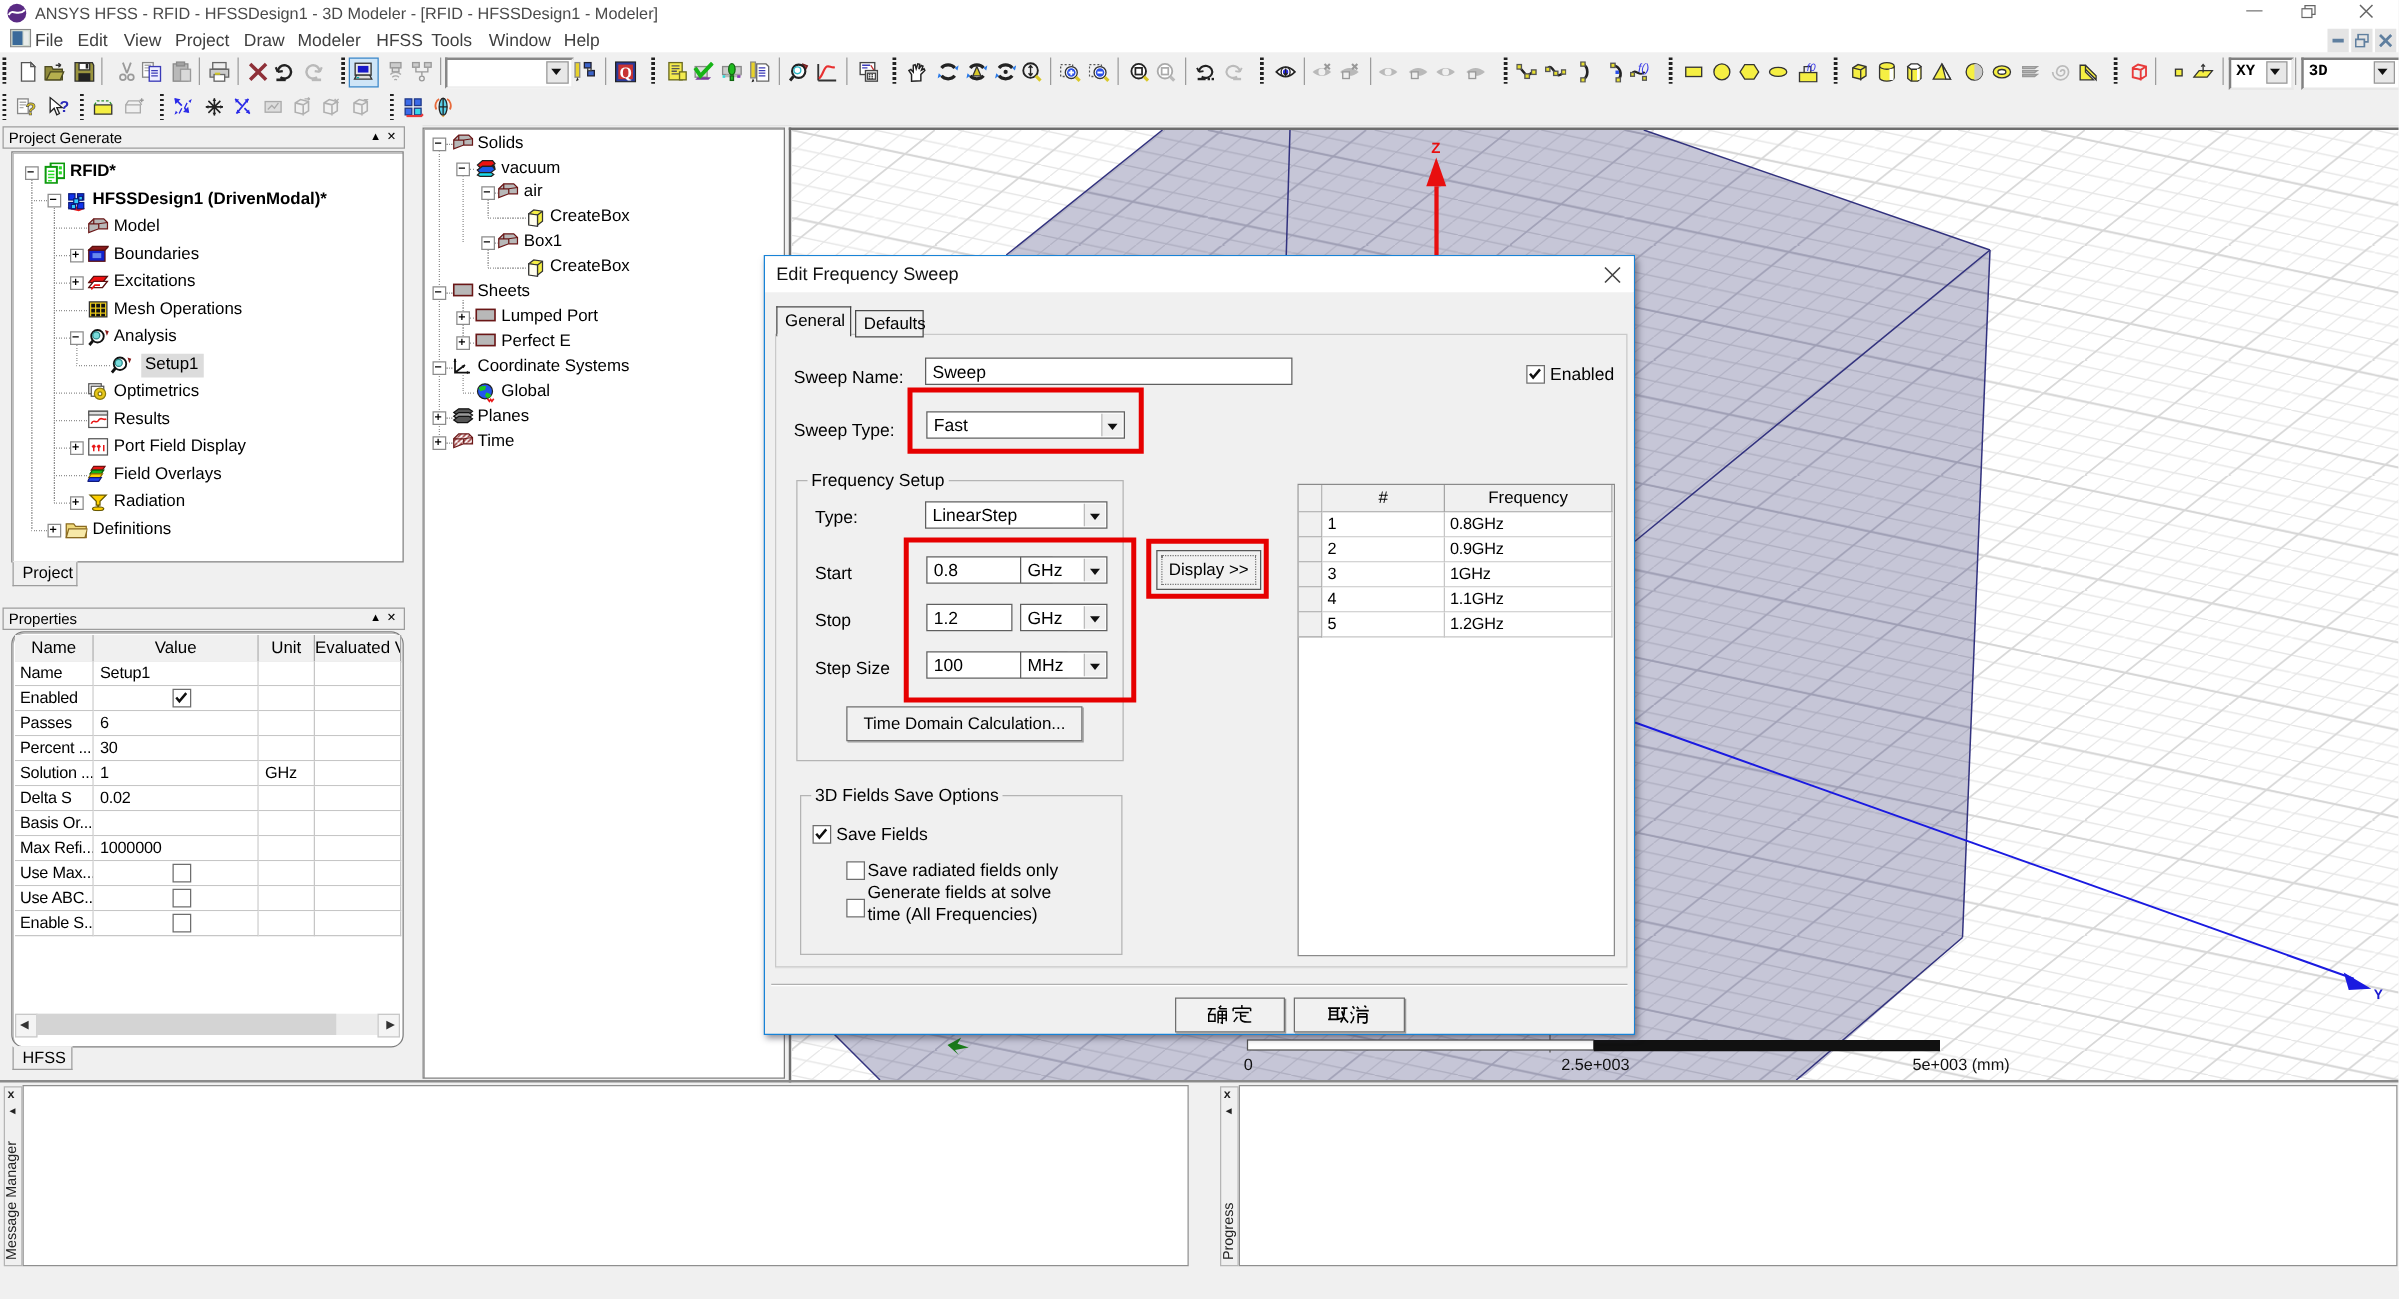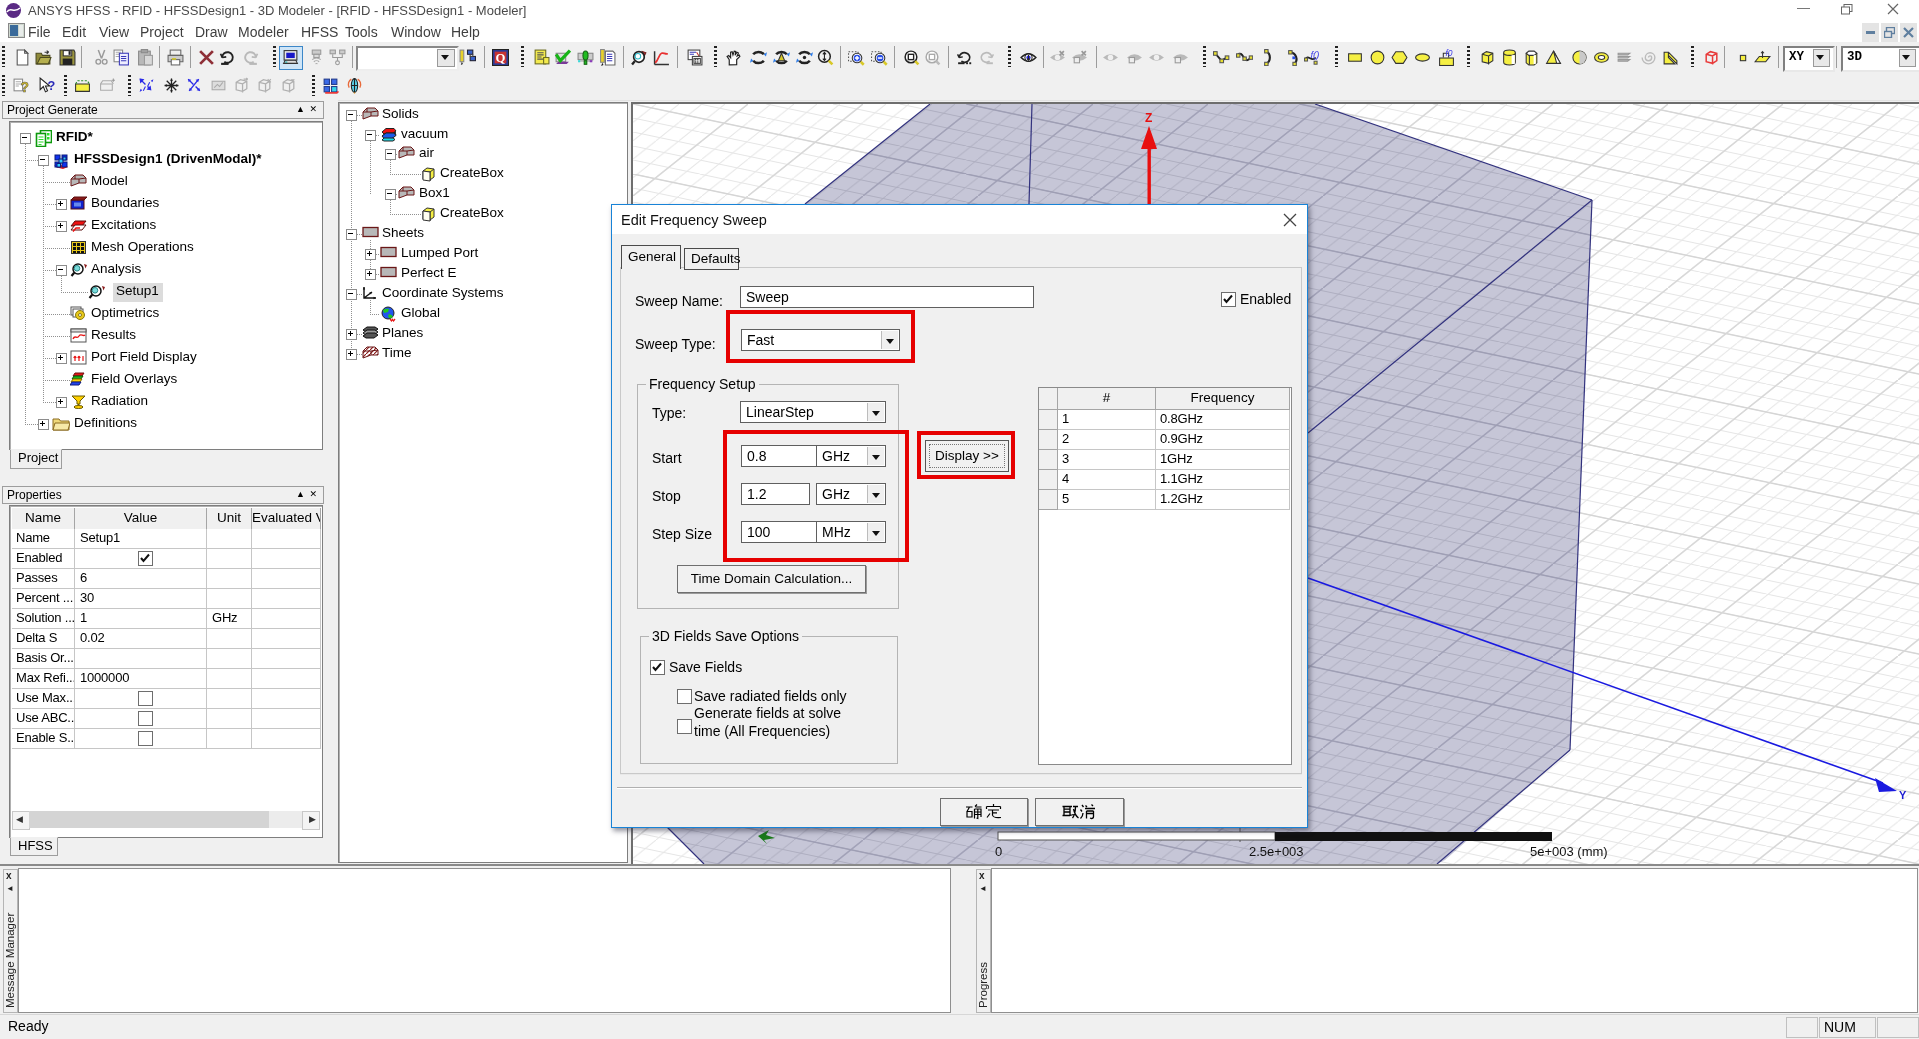--- a/index.html
+++ b/index.html
@@ -671,21 +671,21 @@
   </div>
   <div class="abs" id="projtab" style="left:10px;top:449px;width:50px;height:18px;background:#f0f0f0;border:1px solid #9d9d9d;border-top:1px solid #f0f0f0;font-size:13px;">
       <span style="position:absolute;left:7px;top:0px;">Project</span>
     </div>
 
   <div class="phdr" style="top:486px;">
       <span class="cap">Properties</span>
       <span class="pbtn" style="right:18px;">▲</span>
       <span class="pbtn" style="right:6px;">✕</span>
     </div>
-  <div class="white-sunken" id="propbox" style="left:9px;top:505px;width:312px;height:331px;">
+  <div class="white-sunken" id="propbox" style="left:9px;top:505px;width:312px;height:331px;border-radius:10px;">
     <div class="hcell" style="left:2px;top:2px;width:62px;height:21px;"><span style="position:relative;top:2px;">Name</span></div>
     <div class="hcell" style="left:65px;top:2px;width:131px;height:21px;"><span style="position:relative;top:2px;">Value</span></div>
     <div class="hcell" style="left:197px;top:2px;width:44px;height:21px;"><span style="position:relative;top:2px;">Unit</span></div>
     <div class="hcell" style="left:242px;top:2px;width:68px;height:21px;overflow:hidden;"><span style="position:relative;top:2px;">Evaluated V</span></div>
     <div class="abs" id="prows">
     <div class="cell" style="left:2px;top:23px;width:62px;height:19px;border-left:none;"><span style="position:relative;left:4px;top:1px;">Name</span></div>
     <div class="cell" style="left:65px;top:23px;width:131px;height:19px;"><span style="position:relative;left:5px;top:1px;">Setup1</span></div>
     <div class="cell" style="left:197px;top:23px;width:44px;height:19px;"></div>
     <div class="cell" style="left:242px;top:23px;width:68px;height:19px;"></div>
     <div class="cell" style="left:2px;top:43px;width:62px;height:19px;border-left:none;"><span style="position:relative;left:4px;top:1px;">Enabled</span></div>
@@ -960,28 +960,20 @@
     <div class="abs" style="left:16px;top:1px;width:931px;height:143px;background:#fff;border:1px solid #8f8f8f;"></div>
   </div>
   <div class="abs" id="dockr" style="left:975px;top:867px;width:942px;height:146px;background:#f0f0f0;">
     <div class="abs" style="left:1px;top:2px;width:13px;height:142px;background:#f0f0f0;border:1px solid #b5b5b5;"></div>
     <span class="tx" style="left:4px;top:3px;font-size:10px;font-weight:bold;color:#222;">x</span>
     <span class="tx" style="left:4px;top:17px;font-size:8px;color:#222;">◄</span>
     <span class="tx" style="left:2px;top:141px;font-size:11.5px;color:#222;transform:rotate(-90deg);transform-origin:0 0;">Progress</span>
     <div class="abs" style="left:16px;top:1px;width:925px;height:143px;background:#fff;border:1px solid #8f8f8f;"></div>
   </div>
 
-  <div class="abs" id="statusbar">
-    <span class="tx" style="left:8px;top:3px;font-size:14px;">Ready</span>
-    <span class="abs" style="left:1786px;top:2px;width:30px;height:19px;border:1px solid #c0c0c0;"></span>
-    <span class="abs" style="left:1819px;top:2px;width:55px;height:19px;border:1px solid #c0c0c0;font-size:14px;">
-        <span style="position:absolute;left:4px;top:1px;">NUM</span>
-      </span>
-    <span class="abs" style="left:1877px;top:2px;width:40px;height:19px;border:1px solid #c0c0c0;"></span>
-  </div>
 
   <div class="abs" id="dlg">
     <div class="abs" style="left:0;top:0;width:695px;height:29px;background:#fff;"></div>
     <span class="tx" style="left:9px;top:7px;font-size:14.5px;color:#111;">Edit Frequency Sweep</span>
     <svg class="abs" style="left:671px;top:8px;" width="14" height="14" viewBox="0 0 14 14">
         <path d="M1 1 L13 13 M13 1 L1 13" stroke="#444" stroke-width="1.3"></path>
       </svg>
     <div class="abs" style="left:0;top:29px;width:695px;height:592px;background:#f0f0f0;"></div>
 
     <div class="abs" style="left:8px;top:62px;width:680px;height:505px;background:#f0f0f0;border:1px solid #c9c9c9;box-shadow:0 1px 0 #e8e8e8;"></div>

